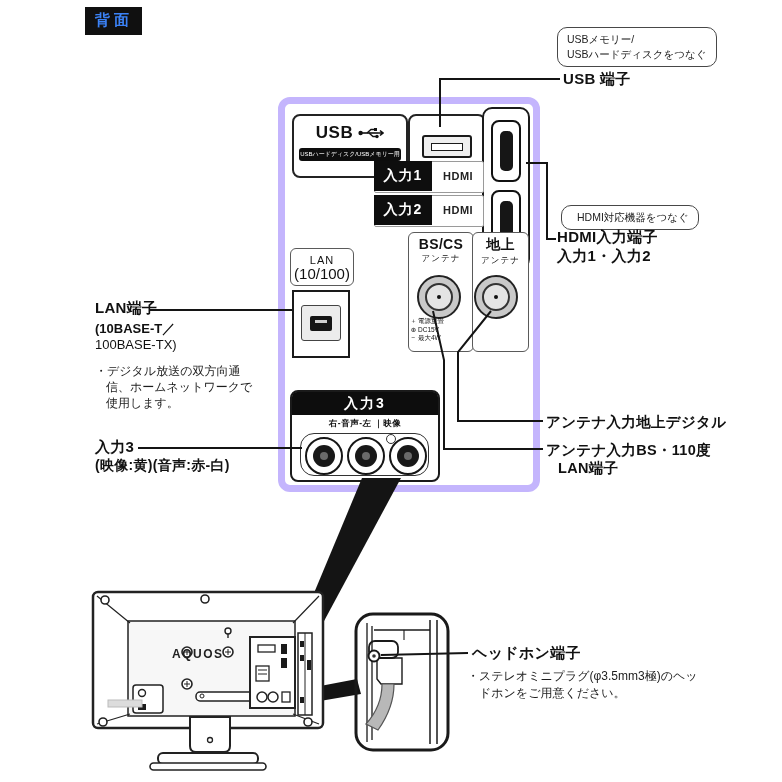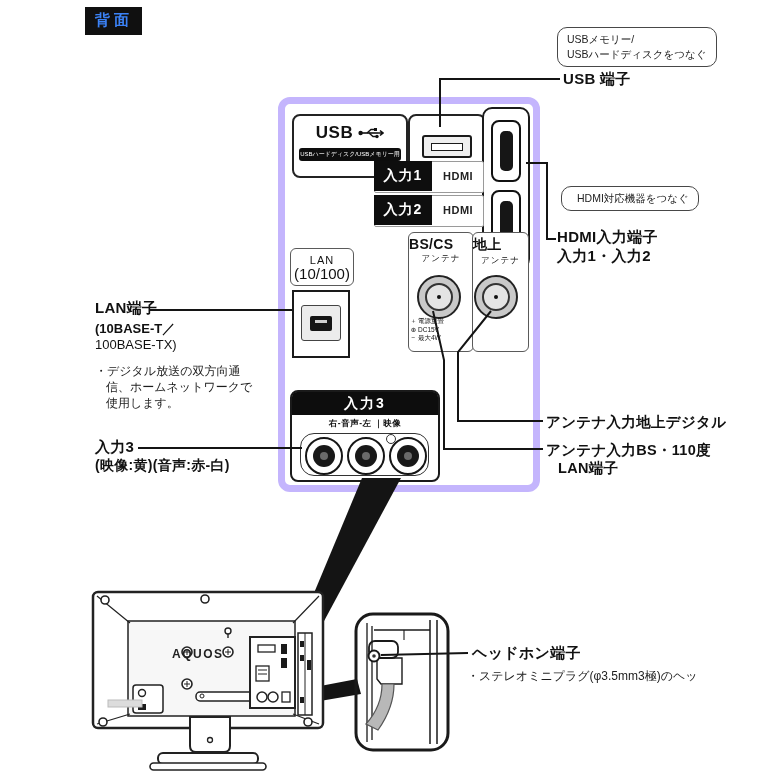--- a/index.html
+++ b/index.html
@@ -21,21 +21,21 @@
              border-radius:3px;background:#efefef;display:flex;align-items:center;justify-content:center;}
   .usb-port-inner{width:30px;height:6px;border:1.5px solid #1a1a1a;background:#fff;}
   .hdmi-holder{position:absolute;left:197px;top:3px;width:44px;height:158px;border:2.5px solid #1a1a1a;border-radius:10px;background:#fff;}
   .hdmi-port{position:absolute;left:7px;width:26px;height:58px;border:2.5px solid #111;border-radius:8px;background:#fff;
              display:flex;align-items:center;justify-content:center;}
   .hdmi-slot{width:13px;height:40px;background:#161616;border-radius:5px;}
   .hrow{position:absolute;left:89px;width:108px;height:30px;border:1.5px solid #9a9a9a;border-radius:2px;background:#fff;}
   .hrow .blk{position:absolute;left:-1px;top:-1px;width:58px;height:30px;background:#0e0e0e;color:#fff;
              font-weight:bold;font-size:14px;display:flex;align-items:center;justify-content:center;letter-spacing:1px;}
   .hrow .typ{position:absolute;left:68px;top:8px;font-size:11px;font-weight:bold;color:#222;letter-spacing:.5px;}
-  .cell-title{font-weight:bold;font-size:14px;margin-top:3px;letter-spacing:.3px;}
+  .cell-title{font-weight:bold;font-size:14px;text-align:center;margin-top:3px;letter-spacing:.3px;}
   .cell-sub{font-size:8.5px;text-align:center;margin-top:1px;letter-spacing:1px;}
   .coax{position:absolute;width:40px;height:40px;border:2.5px solid #222;border-radius:50%;background:#c9c9c9;
         display:flex;align-items:center;justify-content:center;}
   .coax-mid{width:24px;height:24px;border:2px solid #333;border-radius:50%;background:#e4e4e4;
         display:flex;align-items:center;justify-content:center;}
   .coax-dot{width:4px;height:4px;border-radius:50%;background:#111;}
   .pwr{position:absolute;left:0px;top:84px;font-size:6.5px;line-height:8.5px;white-space:nowrap;}
   .pwr .sym{display:inline-block;width:9px;text-align:center;}
   .lanlbl{display:flex;flex-direction:column;align-items:center;justify-content:center;height:100%;line-height:14px;}
   .lanlbl .l1{font-size:11px;letter-spacing:1px;}
@@ -183,30 +183,31 @@
   <div class="abs note z2" style="left:106px;top:395px;">使用します。</div>
   <div class="abs lbl-b z2" style="left:95px;top:438px;">入力3</div>
   <div class="abs lbl-b z2" style="left:95px;top:457px;font-size:14px;">(映像:黄)(音声:赤-白)</div>
 
   <div class="abs co-box z2" style="left:557px;top:27px;">
     <div>USBメモリー/</div>
     <div>USBハードディスクをつなぐ</div>
   </div>
   <div class="abs lbl-b z2" style="left:563px;top:70px;">USB 端子</div>
 
-  <div class="abs co-box z2" style="left:561px;top:186px;padding-left:15px;">HDMI対応機器をつなぐ</div>
+  <div class="abs co-box z2" style="left:561px;top:205px;padding-left:15px;">HDMI対応機器をつなぐ</div>
   <div class="abs lbl-b z2" style="left:557px;top:228px;">HDMI入力端子</div>
   <div class="abs lbl-b z2" style="left:557px;top:247px;">入力1・入力2</div>
 
   <div class="abs lbl-b z2" style="left:546px;top:413px;font-size:14.5px;">アンテナ入力地上デジタル</div>
   <div class="abs lbl-b z2" style="left:546px;top:441px;font-size:14.5px;">アンテナ入力BS・110度</div>
   <div class="abs lbl-b z2" style="left:558px;top:459px;font-size:14.5px;">LAN端子</div>
 
   <div class="abs lbl-b z2" style="left:472px;top:644px;">ヘッドホン端子</div>
   <div class="abs note z2" style="left:467px;top:668px;">・ステレオミニプラグ(φ3.5mm3極)のヘッ</div>
+  <div class="abs note z2" style="left:479px;top:685px;">ドホンをご用意ください。</div>
 
   <svg id="art" width="782" height="782" viewBox="0 0 782 782">
     <g stroke="#141414" stroke-width="2" fill="none">
       <path d="M560,79 H440 V127"></path>
       <path d="M526,163 H547 V239 H556"></path>
       <path d="M150,310 H292"></path>
       <path d="M138,448 H302"></path>
       <path d="M491,311 L458,352 V421 H543"></path>
       <path d="M433,311 L444,360 V449 H543"></path>
       <path d="M381,655 L468,653"></path>

